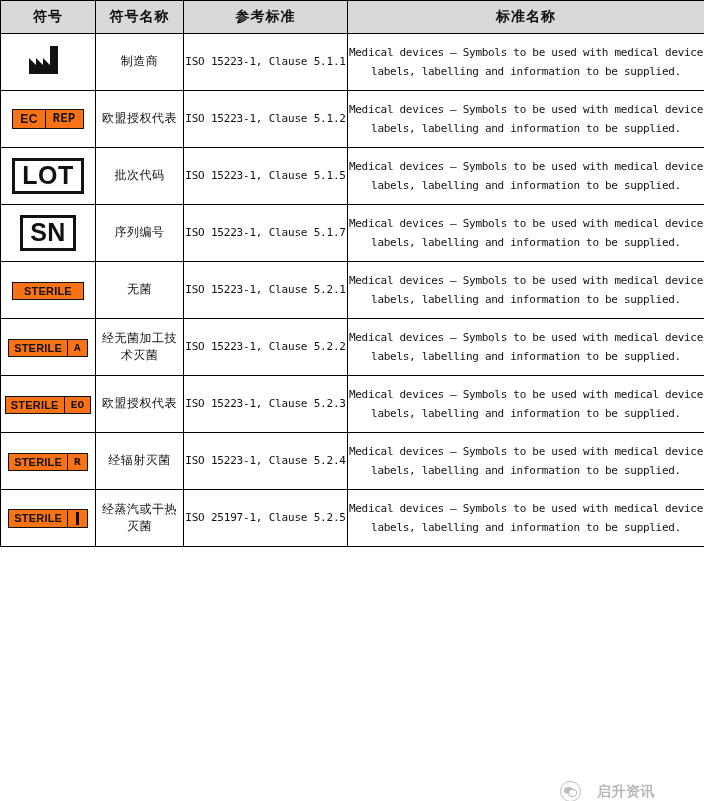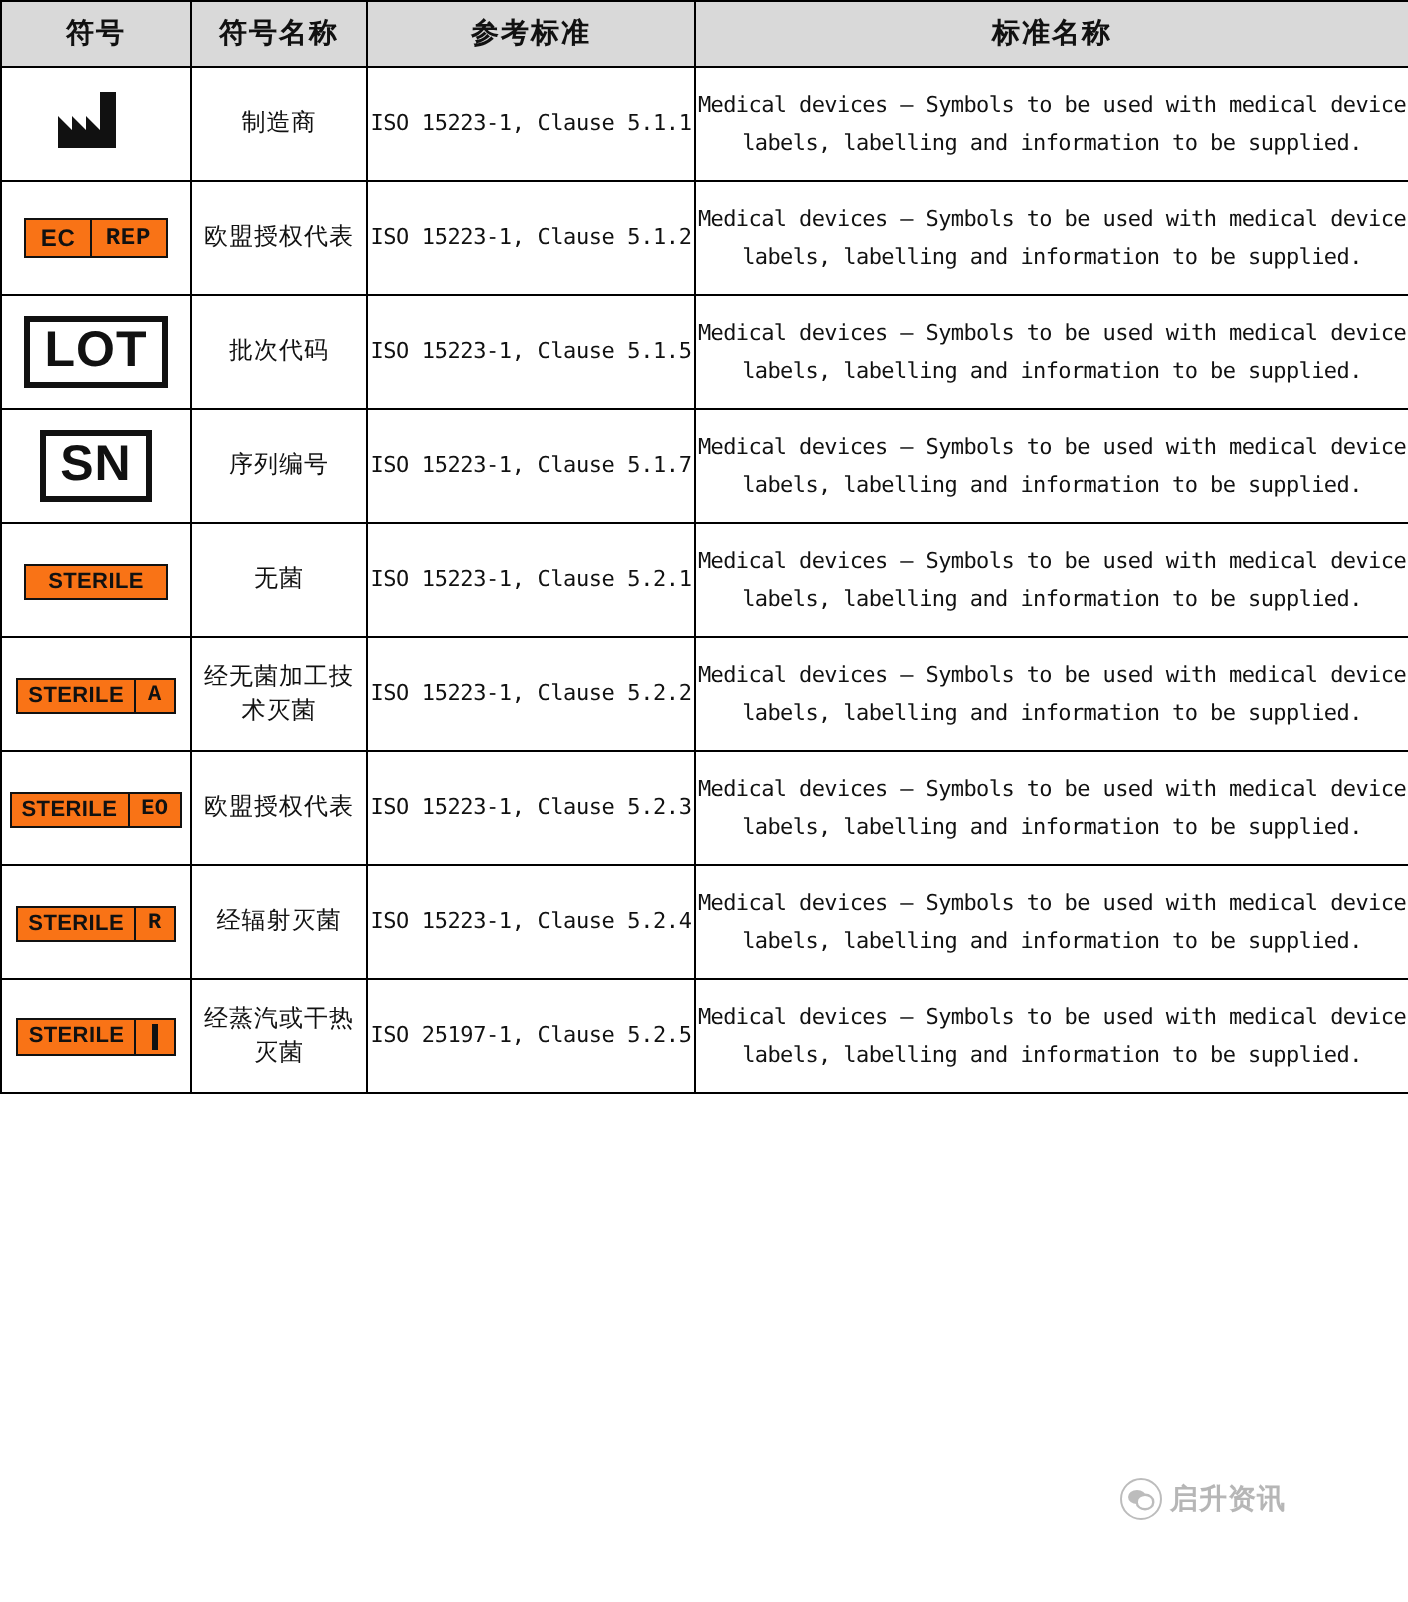--- a/index.html
+++ b/index.html
@@ -131,24 +131,24 @@
     display: block;
     width: 2.5px;
     height: 13px;
     background: #111111;
   }
 
   
   #watermark {
     position: absolute;
     left: 560px;
-    top: 739px;
+    top: 781px;
     display: flex;
     align-items: center;
-    gap: 4px;
+    gap: 16px;
     opacity: 0.45;
     pointer-events: none;
   }
   #watermark .wm-logo {
     width: 19px;
     height: 19px;
     border-radius: 50%;
     border: 1.5px solid #6d6d6d;
     position: relative;
     flex: none;

